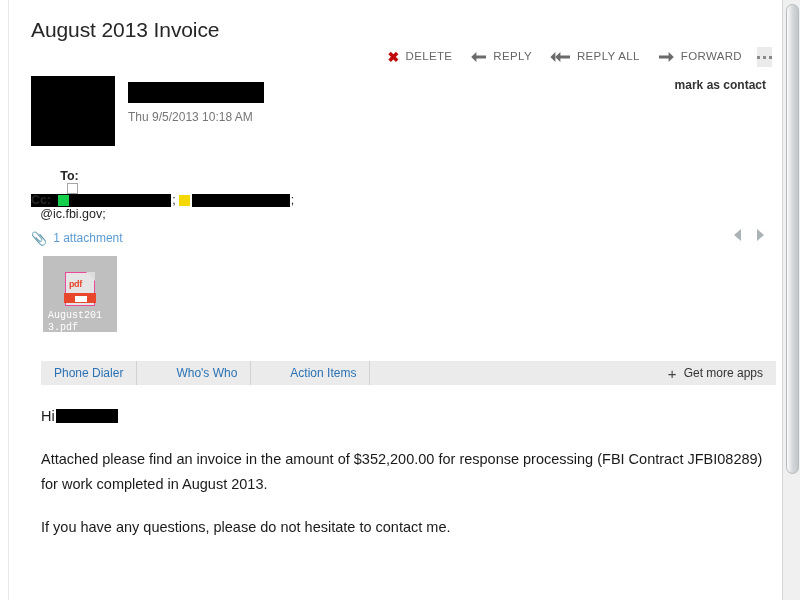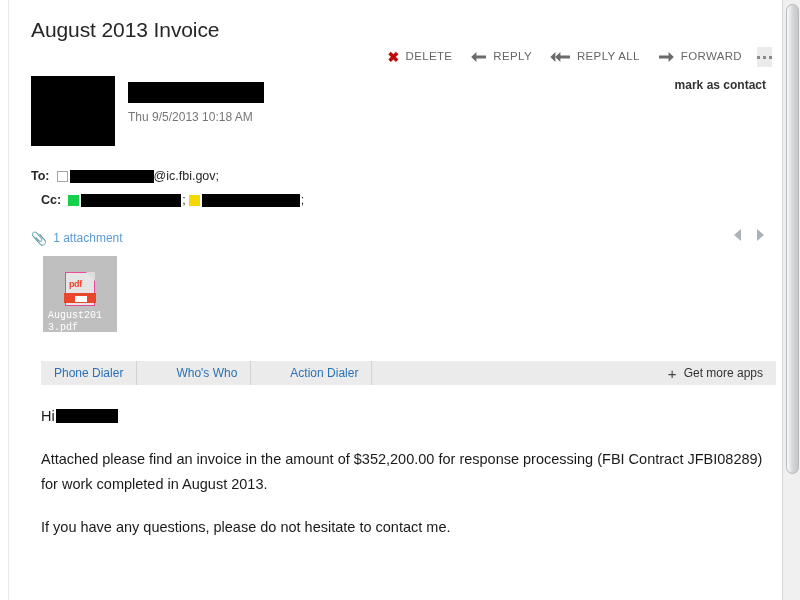--- a/index.html
+++ b/index.html
@@ -136,22 +136,22 @@
 
   
   .recip {
     position: absolute;
     left: 21px;
     display: flex;
     align-items: center;
     font-size: 12.5px;
     color: #262626;
   }
-  .recip-to { top: 169px; }
-  .recip-cc { top: 193px; margin-left: 10px; }
+  .recip-to { top: 169px; flex-direction: column; }
+  .recip-cc { top: 193px; }
   .recip .field-label {
     font-weight: bold;
     margin-right: 7px;
   }
   .presence {
     display: inline-block;
     width: 11px; height: 11px;
     margin-right: 2px;
   }
   .presence-offline { background: #ffffff; border: 1px solid #a6a6a6; }
@@ -393,21 +393,21 @@
     </div>
 
     <div class="apps-bar">
       <div class="app-tab">
         <span>Phone Dialer</span>
       </div>
       <div class="app-tab">
         <span>Who's Who</span>
       </div>
       <div class="app-tab">
-        <span>Action Dialer</span>
+        <span>Action Items</span>
       </div>
       <div class="apps-spacer"></div>
       <div class="get-apps">
         <span class="plus-icon">+</span>
         <span>Get more apps</span>
       </div>
     </div>
 
     <div class="body-text">
       <p>

